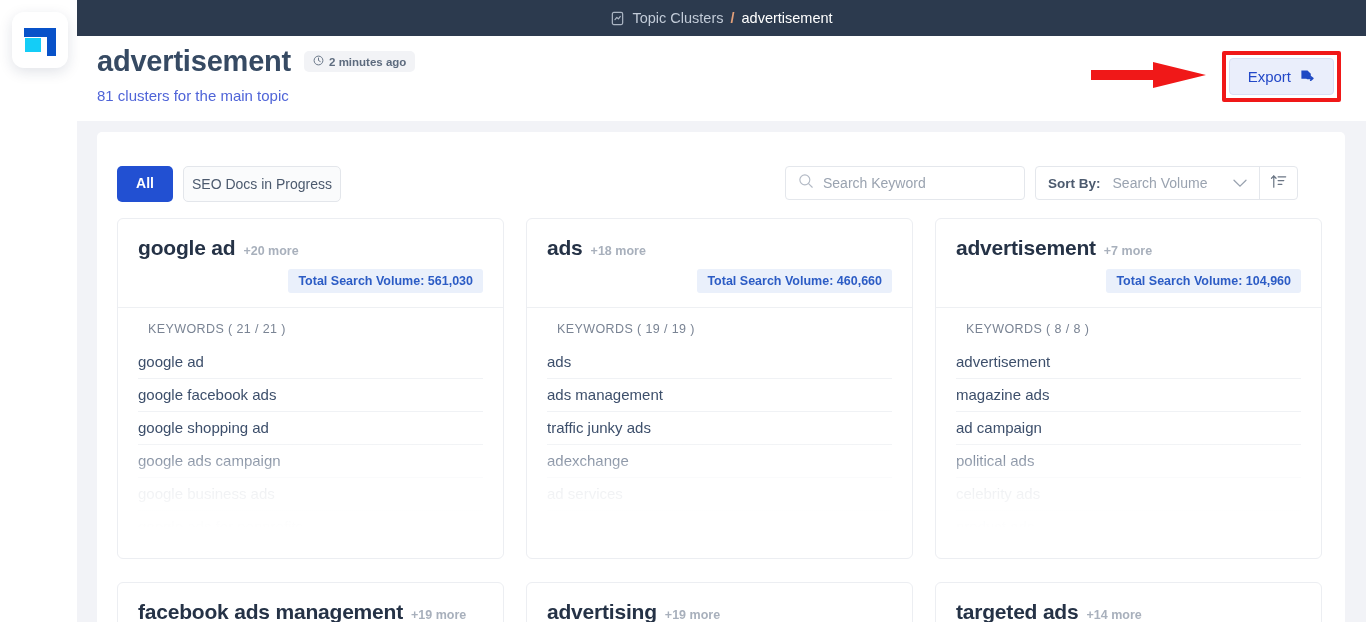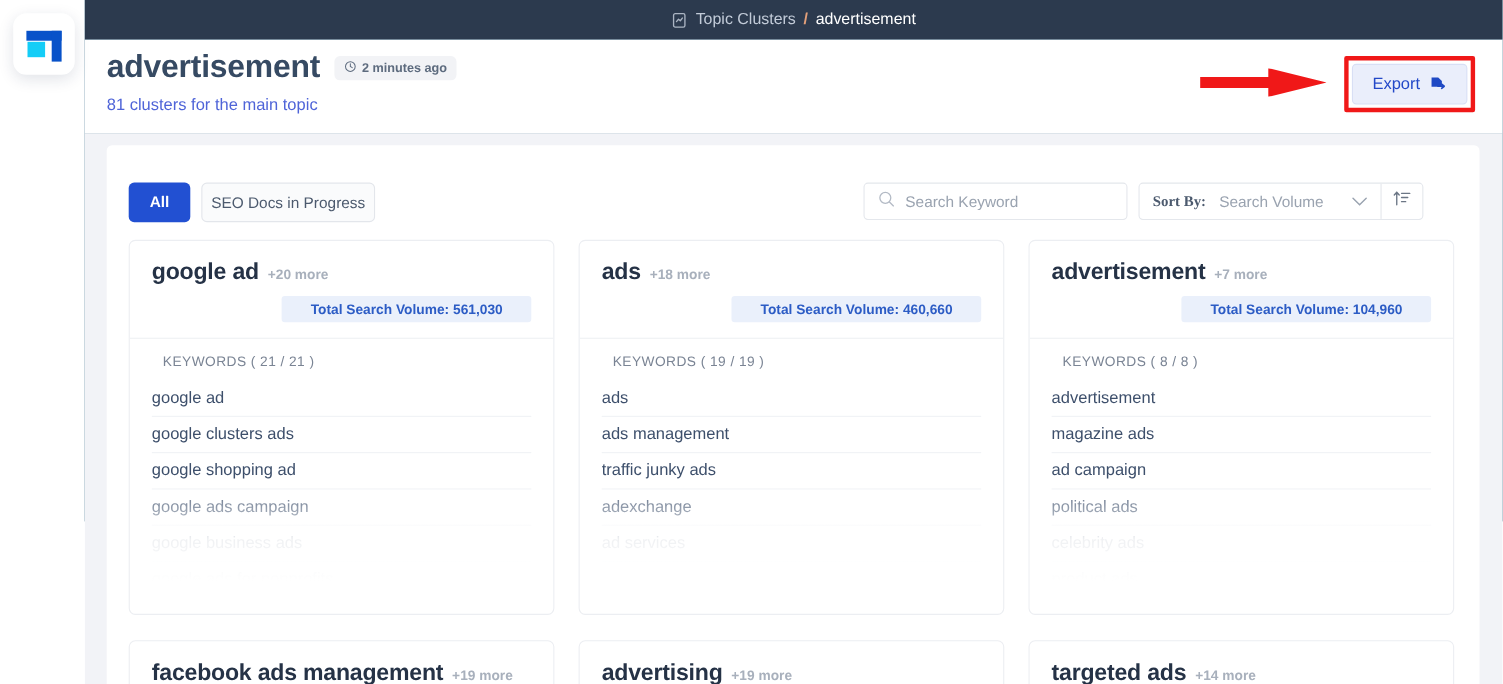--- a/index.html
+++ b/index.html
@@ -94,42 +94,42 @@
     border:none; outline:none; font-size:14px; color:#9aa3b0; width:180px;
     font-family:"Liberation Sans", sans-serif; background:transparent;
   }
   .search-input::placeholder { color:#9aa3b0; }
 
   .sort-group {
     position:absolute; left:938px; top:34px; height:34px; display:flex;
     border:1px solid #e4e7ec; border-radius:4px; overflow:hidden; background:#fff;
   }
   .sort-main { display:flex; align-items:center; gap:12px; padding:0 12px; }
-  .sort-label { font-size:13.5px; color:#4c5a6e; font-weight:700;font-family:Liberation Serif, serif; }
+  .sort-label { font-size:13.5px; color:#4c5a6e; font-weight:700; }
   .sort-value { font-size:14px; color:#9aa3b0; }
   .chev { color:#9aa3b0; display:inline-flex; padding-left:14px; }
   .sort-dir { width:38px; border-left:1px solid #e4e7ec; display:flex; align-items:center; justify-content:center; cursor:pointer; }
 
   
   .grid {
     position:absolute; left:20px; top:86px; width:1210px;
     display:grid; grid-template-columns: repeat(3, 387px); column-gap:22px; row-gap:23px;
   }
   .card {
     background:#ffffff; border:1px solid #eceef2; border-radius:6px;
     height:341px; overflow:hidden; position:relative;
   }
   .card-head { padding:17px 20px 14px 20px; border-bottom:1px solid #eef0f3; }
   .card-title-row { display:flex; align-items:baseline; gap:8px; }
   .card-title { font-size:21px; font-weight:700; color:#253246; letter-spacing:-0.2px; }
   .card-more { font-size:12.5px; color:#a8b0bc; font-weight:700; }
   .vol-row { display:flex; justify-content:flex-end; margin-top:9px; }
   .vol-badge {
     background:#eaf0fb; color:#2c5cc5; font-size:12.5px; font-weight:600;
-    padding:5px 26px; border-radius:3px;
+    padding:5px 10px; border-radius:3px;
   }
   .card-body { padding:14px 20px 0 20px; position:relative; height:246px; overflow:hidden; }
   .kw-head { font-size:12.5px; color:#7a8494; letter-spacing:.4px; margin-bottom:10px;margin-left:10px; }
   .kw-head .count { color:#7a8494; }
   .kw-list { list-style:none; }
   .kw-item {
     font-size:15px; color:#3d4f6b; padding:7px 0 8px 0;
     border-bottom:1px solid #f0f2f5; cursor:pointer;
   }
   .fade-mask {
@@ -255,21 +255,21 @@
               <span class="vol-badge">Total Search Volume: 561,030</span>
             </div>
           </div>
           <div class="card-body">
             <div class="kw-head">
               <span>KEYWORDS</span>
               <span class="count">( 21 / 21 )</span>
             </div>
             <ul class="kw-list">
               <li class="kw-item">google ad</li>
-              <li class="kw-item">google clusters ads</li>
+              <li class="kw-item">google facebook ads</li>
               <li class="kw-item">google shopping ad</li>
               <li class="kw-item">google ads campaign</li>
               <li class="kw-item">google business ads</li>
               <li class="kw-item">google ads for nonprofits</li>
             </ul>
             <div class="fade-mask"></div>
           </div>
         </div>
 
         <div class="card">

